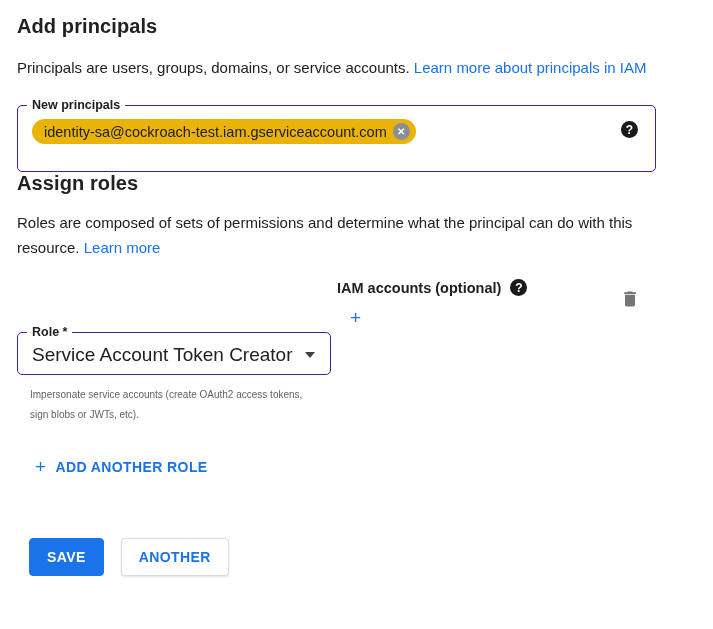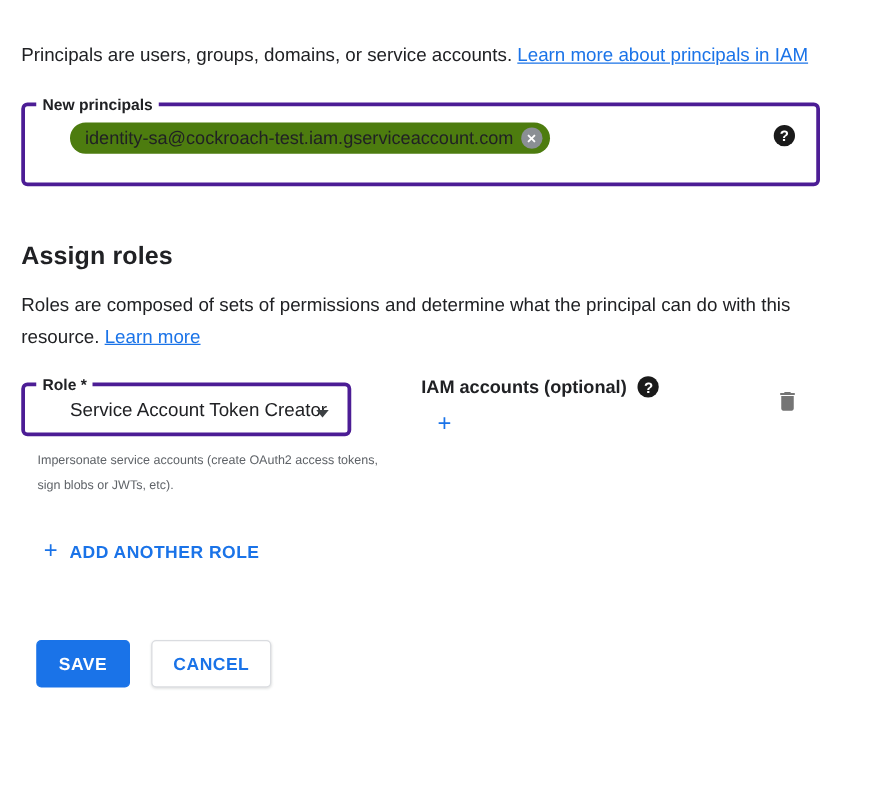--- a/index.html
+++ b/index.html
@@ -20,31 +20,29 @@
   }
   p.section-desc {
     margin-top: 17px;
     font-size: 15px;
     line-height: 25px;
     width: 662px;
     color: #202124;
   }
   a.inline-link {
     color: #1a73e8;
-    text-decoration: underline;
     cursor: pointer;
   }
 
   
   .outlined-field {
     position: relative;
-    border: 3px solid #4c1d95;
+    border: 1px solid #4c1d95;
     border-radius: 5px;
     background: #fff;
-    padding-left: 22px;
   }
   .outlined-field .notch-label {
     position: absolute;
     top: -9px;
     left: 9px;
     background: #ffffff;
     padding: 0 5px;
     font-size: 12.5px;
     font-weight: bold;
     color: #202124;
@@ -54,21 +52,21 @@
 
   .principals-field {
     margin-top: 25px;
     width: 639px;
     height: 67px;
   }
   .chip {
     display: inline-flex;
     align-items: center;
     margin: 13px 0 0 14px;
-    background: #4d7c0f;
+    background: #eab308;
     border-radius: 14px;
     padding: 4px 6px 4px 12px;
     max-width: 440px;
   }
   .chip-text {
     font-size: 14.5px;
     color: #202124;
     white-space: nowrap;
   }
   .chip-close {
@@ -98,40 +96,40 @@
     cursor: pointer;
     flex: 0 0 auto;
   }
   .field-help {
     position: absolute;
     top: 15px;
     right: 17px;
   }
 
   h2.section-title2 {
-    margin-top: 45px;
     font-size: 20px;
     font-weight: bold;
     color: #202124;
     letter-spacing: 0.1px;
   }
 
   .roles-row {
     margin-top: 24px;
     display: flex;
     align-items: flex-start;
   }
   .role-col { width: 298px; flex: 0 0 auto; }
   .role-select {
-    width: 264px;
+    width: 314px;
     height: 43px;
     cursor: pointer;
+    margin-top: 48px;
   }
   .role-value {
-    font-size: 15px;
+    font-size: 19px;
     color: #202124;
     padding: 11px 30px 0 14px;
     white-space: nowrap;
     overflow: hidden;
   }
   .dropdown-arrow {
     position: absolute;
     right: 15px;
     top: 19px;
     width: 0; height: 0;
@@ -214,20 +212,21 @@
     color: #1a73e8;
     border: 1px solid #dadce0;
     box-shadow: 0 1px 2px rgba(60,64,67,0.15);
   }
 </style>
 </head>
 <body>
 
 <div class="container">
 
+  <h1 class="section-title">Add principals</h1>
 
   <p class="section-desc">
     <span>Principals are users, groups, domains, or service accounts. </span><a class="inline-link">Learn more about principals in IAM</a>
   </p>
 
   <div class="outlined-field principals-field">
     <span class="notch-label">New principals</span>
     <div class="chip">
       <span class="chip-text">identity-sa@cockroach-test.iam.gserviceaccount.com</span>
       <span class="chip-close">✕</span>
@@ -272,16 +271,16 @@
 
   </div>
 
   <button class="text-button add-role-btn">
     <span class="plus-glyph">+</span>
     <span>ADD ANOTHER ROLE</span>
   </button>
 
   <div class="action-row">
     <button class="btn btn-primary">SAVE</button>
-    <button class="btn btn-outlined">CANCEL</button>
+    <button class="btn btn-outlined">ANOTHER</button>
   </div>
 
 </div>
 
 </body></html>

